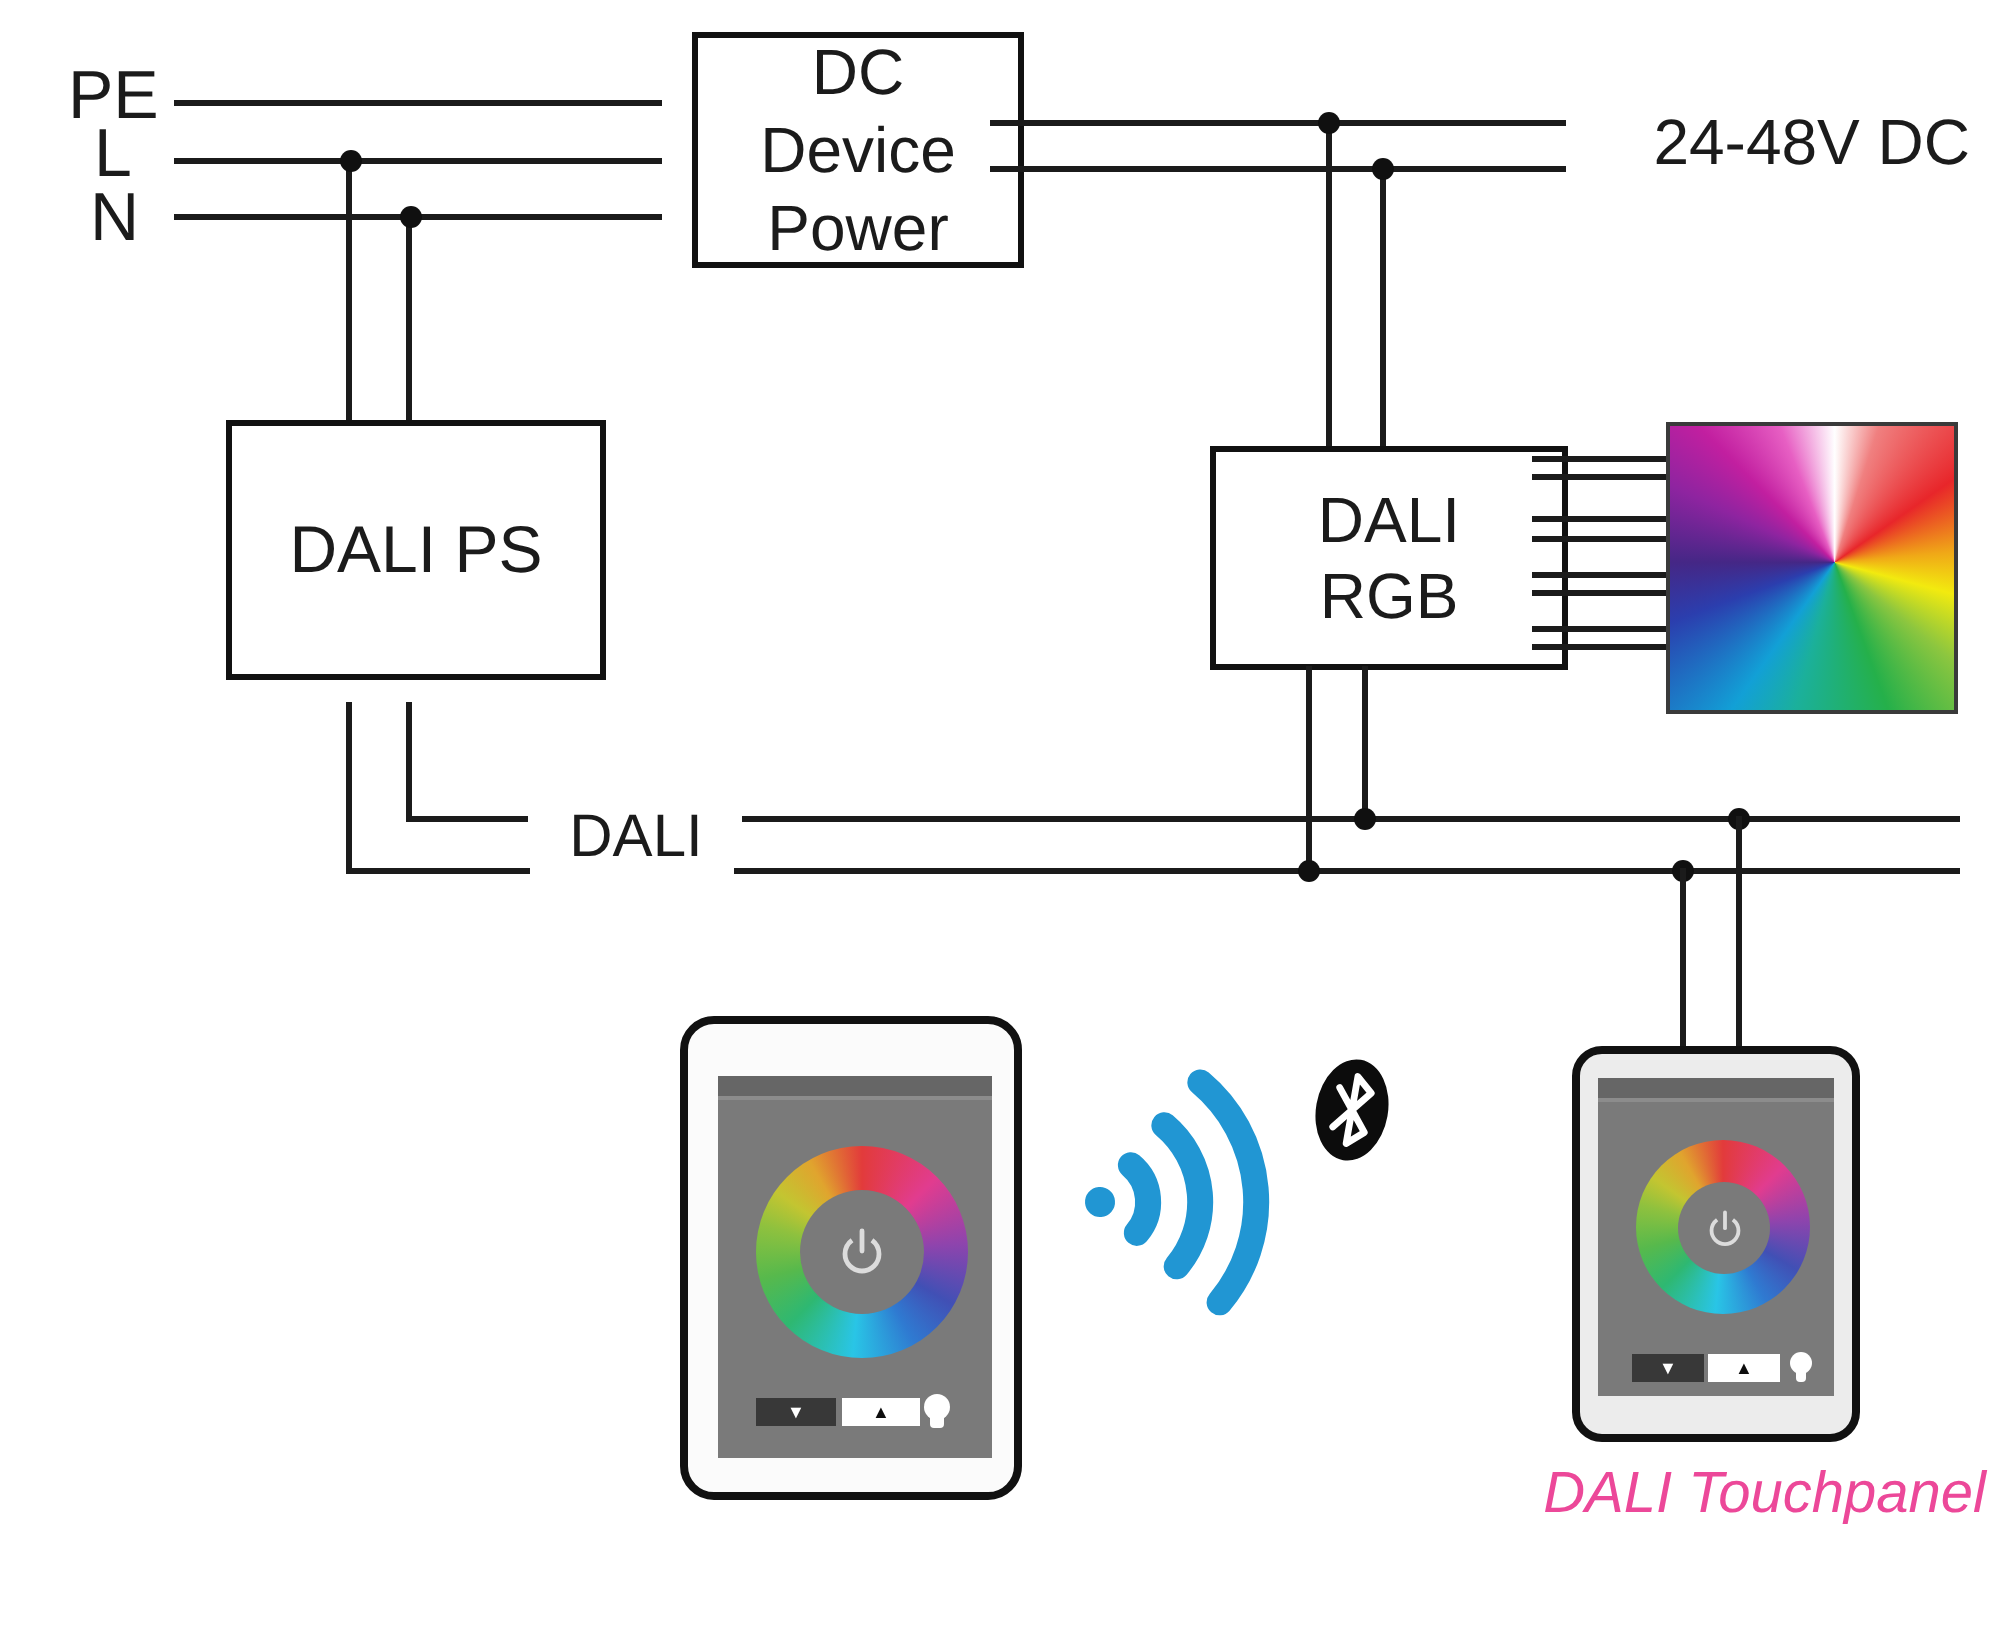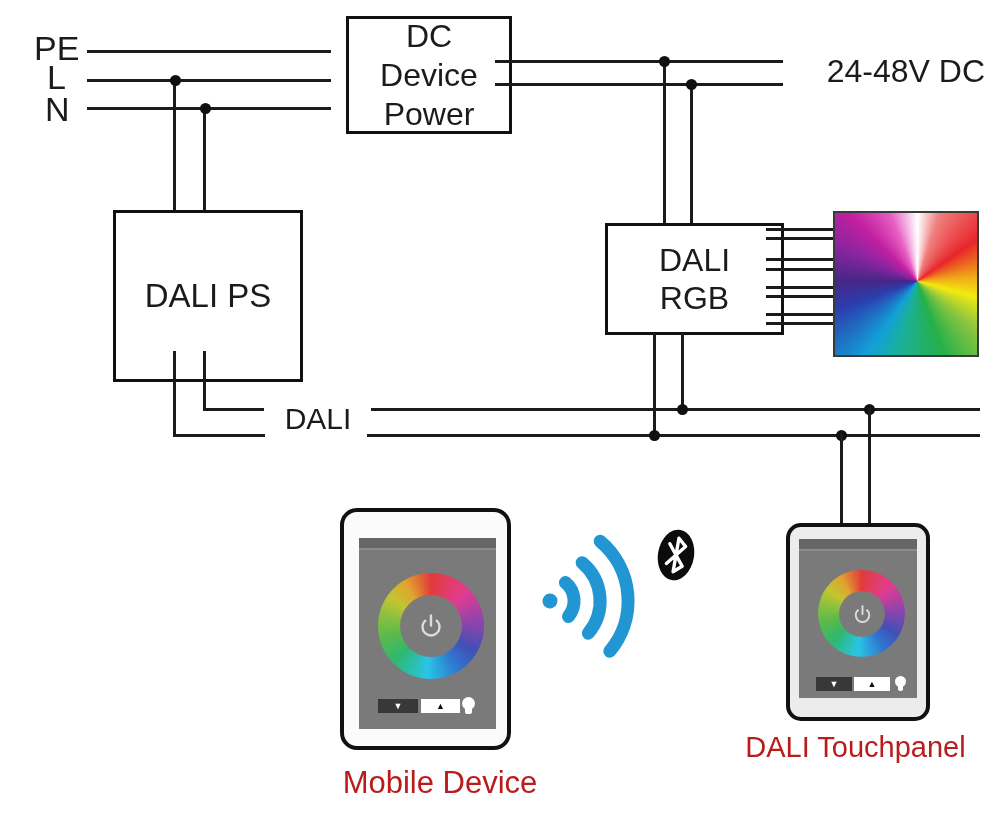--- a/index.html
+++ b/index.html
@@ -9,21 +9,21 @@
   }
   .wh{position:absolute;height:3px;background:#1b1b1b;}
   .wv{position:absolute;width:3px;background:#1b1b1b;}
   .dot{position:absolute;width:11px;height:11px;border-radius:50%;background:#101010;}
   .nodebox{
     position:absolute;border:3px solid #111;background:#fff;box-sizing:border-box;
     display:flex;flex-direction:column;align-items:center;justify-content:center;
     text-align:center;color:#1b1b1b;margin-left:16px;
   }
   .lbl{position:absolute;white-space:nowrap;color:#1b1b1b;}
-  .caption{position:absolute;text-align:center;color:#b91c1c;}
+  .caption{position:absolute;text-align:right;color:#ec4899;font-style:italic;}
   .colorwheel-square{
     position:absolute;box-sizing:border-box;border:2px solid #3a3a3a;
     background:conic-gradient(from 0deg at 58% 48%,
       #ffffff 0deg,#f08080 18deg,#e8262a 55deg,#f0a817 85deg,#f2ea0f 105deg,
       #8cc63f 130deg,#25b04a 160deg,#1bb09b 195deg,#12a0d6 215deg,
       #2b3eae 250deg,#452786 270deg,#8e24a0 295deg,#c21fa0 315deg,
       #e75fc3 338deg,#ffffff 360deg);
   }
   .tablet{position:absolute;background:#fbfbfb;border:4px solid #111;box-sizing:border-box;}
   .screen{position:absolute;background:#7a7a7a;}
@@ -62,21 +62,21 @@
     <div>Device</div>
     <div>Power</div>
   </div>
 
   <div class="wh" style="left:495px;top:60px;width:288px;"></div>
   <div class="wh" style="left:495px;top:83px;width:288px;"></div>
   <div class="wv" style="left:663px;top:60px;height:165px;"></div>
   <div class="wv" style="left:690px;top:83px;height:142px;"></div>
   <div class="lbl" style="left:795px;top:54px;width:190px;font-size:32px;line-height:34px;text-align:right;">24-48V DC</div>
 
-  <div class="nodebox" style="left:97px;top:210px;width:190px;height:172px;font-size:33px;">
+  <div class="nodebox" style="left:97px;top:210px;width:190px;height:130px;font-size:33px;">
     <div>DALI PS</div>
   </div>
   <div class="wv" style="left:173px;top:351px;height:86px;"></div>
   <div class="wv" style="left:203px;top:351px;height:60px;"></div>
   <div class="wh" style="left:204px;top:408px;width:60px;"></div>
   <div class="wh" style="left:174px;top:434px;width:91px;"></div>
 
   <div class="lbl" style="left:267px;top:403px;width:102px;font-size:30px;line-height:32px;text-align:center;">DALI</div>
   <div class="wh" style="left:371px;top:408px;width:609px;"></div>
   <div class="wh" style="left:367px;top:434px;width:613px;"></div>
@@ -124,21 +124,20 @@
       <line x1="12" y1="2.5" x2="12" y2="12.5" stroke="#dcdcdc" stroke-width="2.4" stroke-linecap="round"></line>
     </svg>
   </div>
   <div class="btn-dark" style="left:378px;top:699px;width:40px;height:14px;">
     <span class="tri">▼</span>
   </div>
   <div class="btn-light" style="left:421px;top:699px;width:39px;height:14px;">
     <span class="tri">▲</span>
   </div>
   <div class="bulb" style="left:462px;top:697px;width:13px;height:13px;"></div>
-  <div class="caption" style="left:320px;top:766px;width:240px;font-size:31px;line-height:33px;">Mobile Device</div>
 
   <svg style="position:absolute;left:534px;top:527px;" width="112" height="146" viewBox="0 0 112 146">
     <g transform="rotate(-5 16 74)">
       <circle cx="16" cy="74" r="7.5" fill="#2196d3"></circle>
       <g fill="none" stroke="#2196d3" stroke-width="13" stroke-linecap="round">
         <path d="M33 57 A24 24 0 0 1 33 91"></path>
         <path d="M51.4 38.6 A50 50 0 0 1 51.4 109.4"></path>
         <path d="M71.2 18.8 A78 78 0 0 1 71.2 129.2"></path>
       </g>
     </g>

